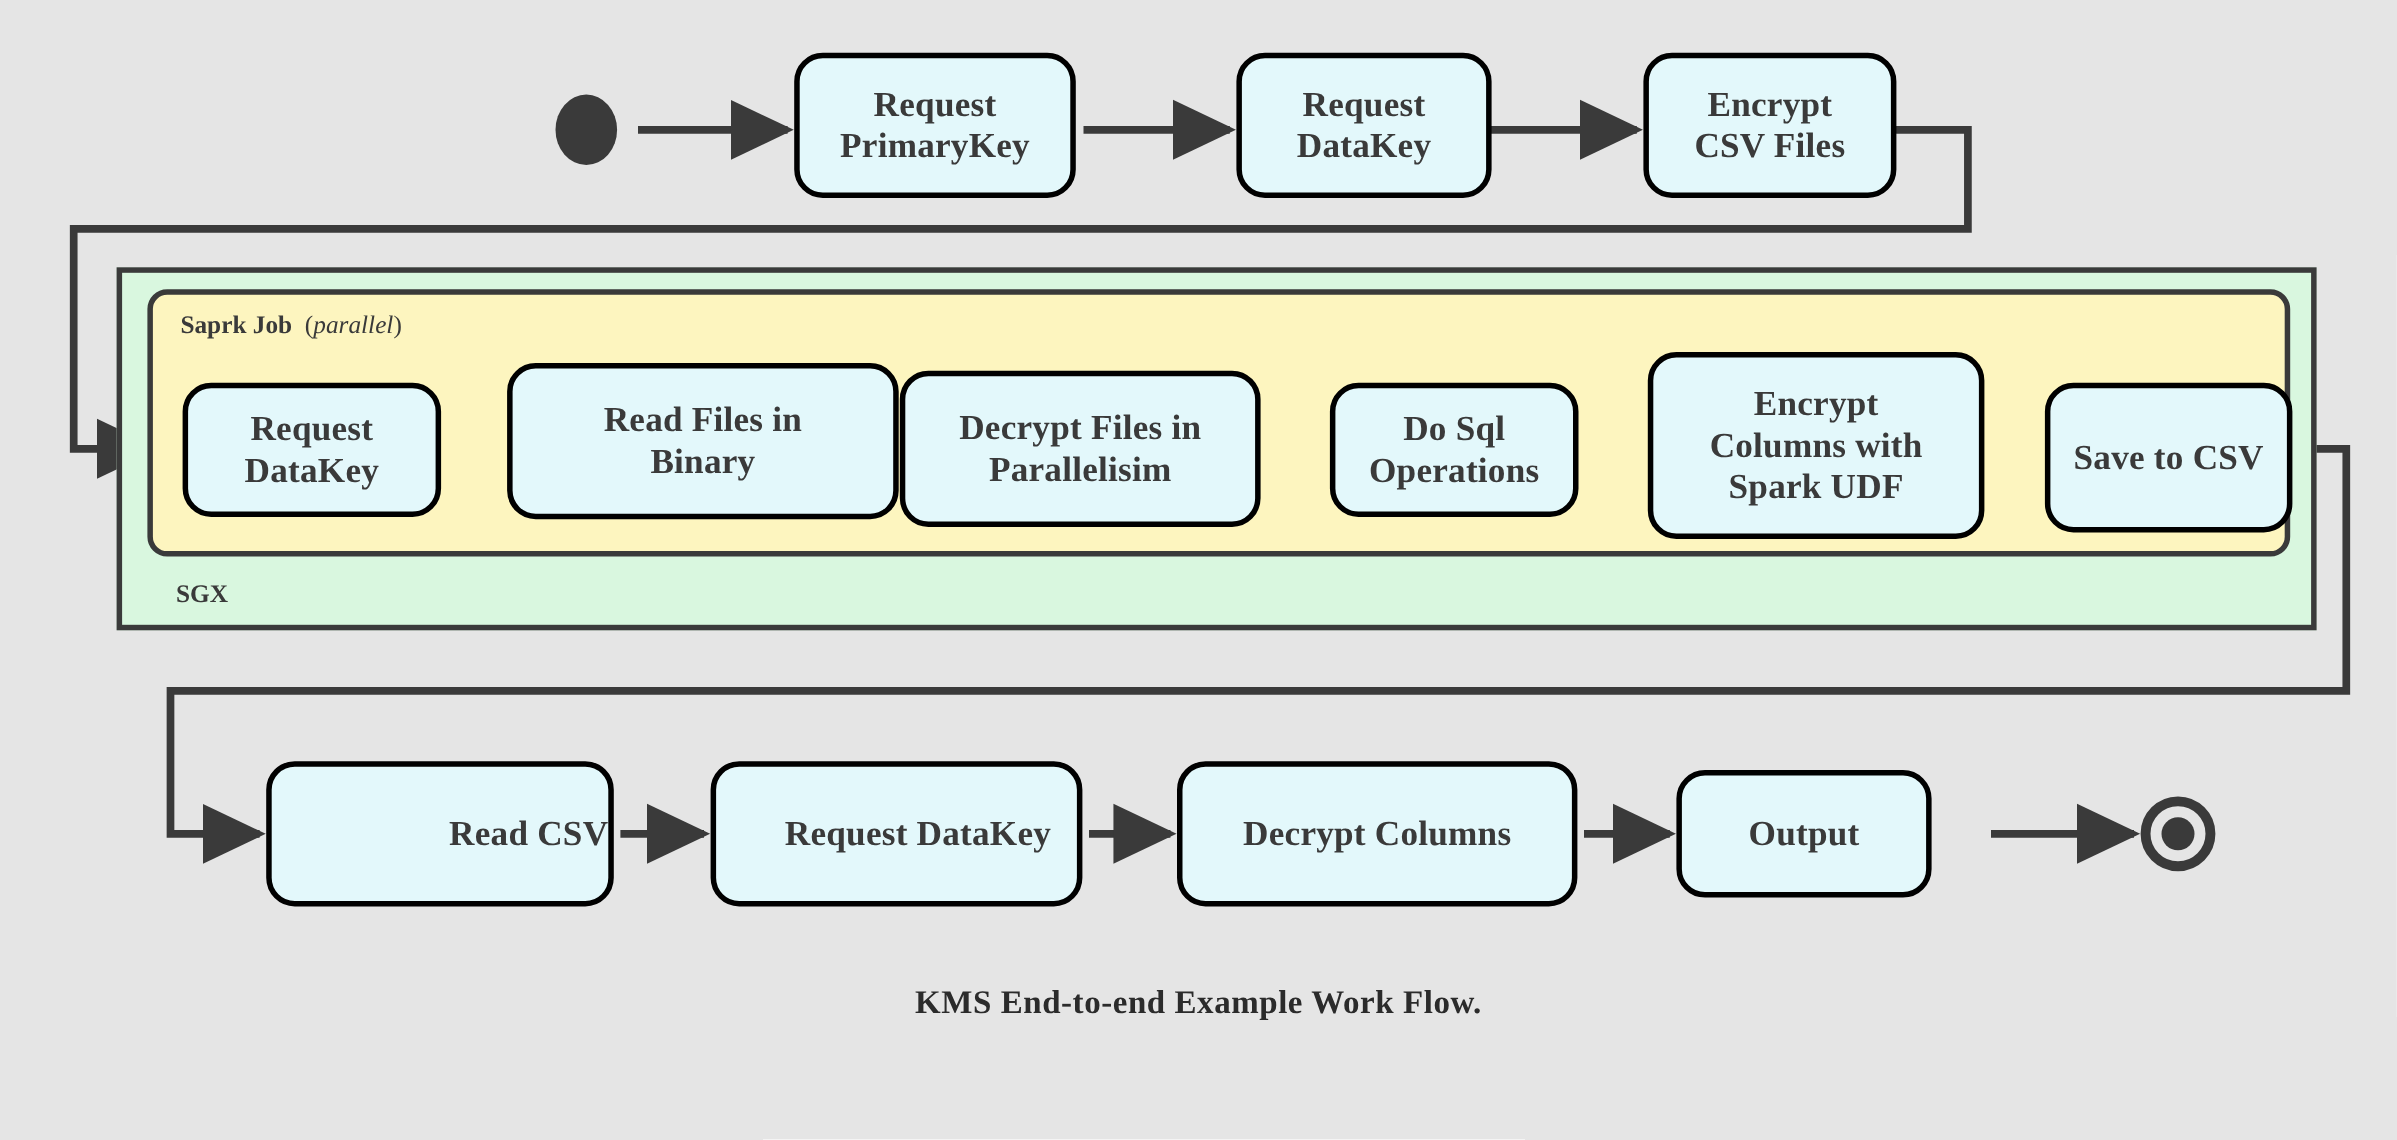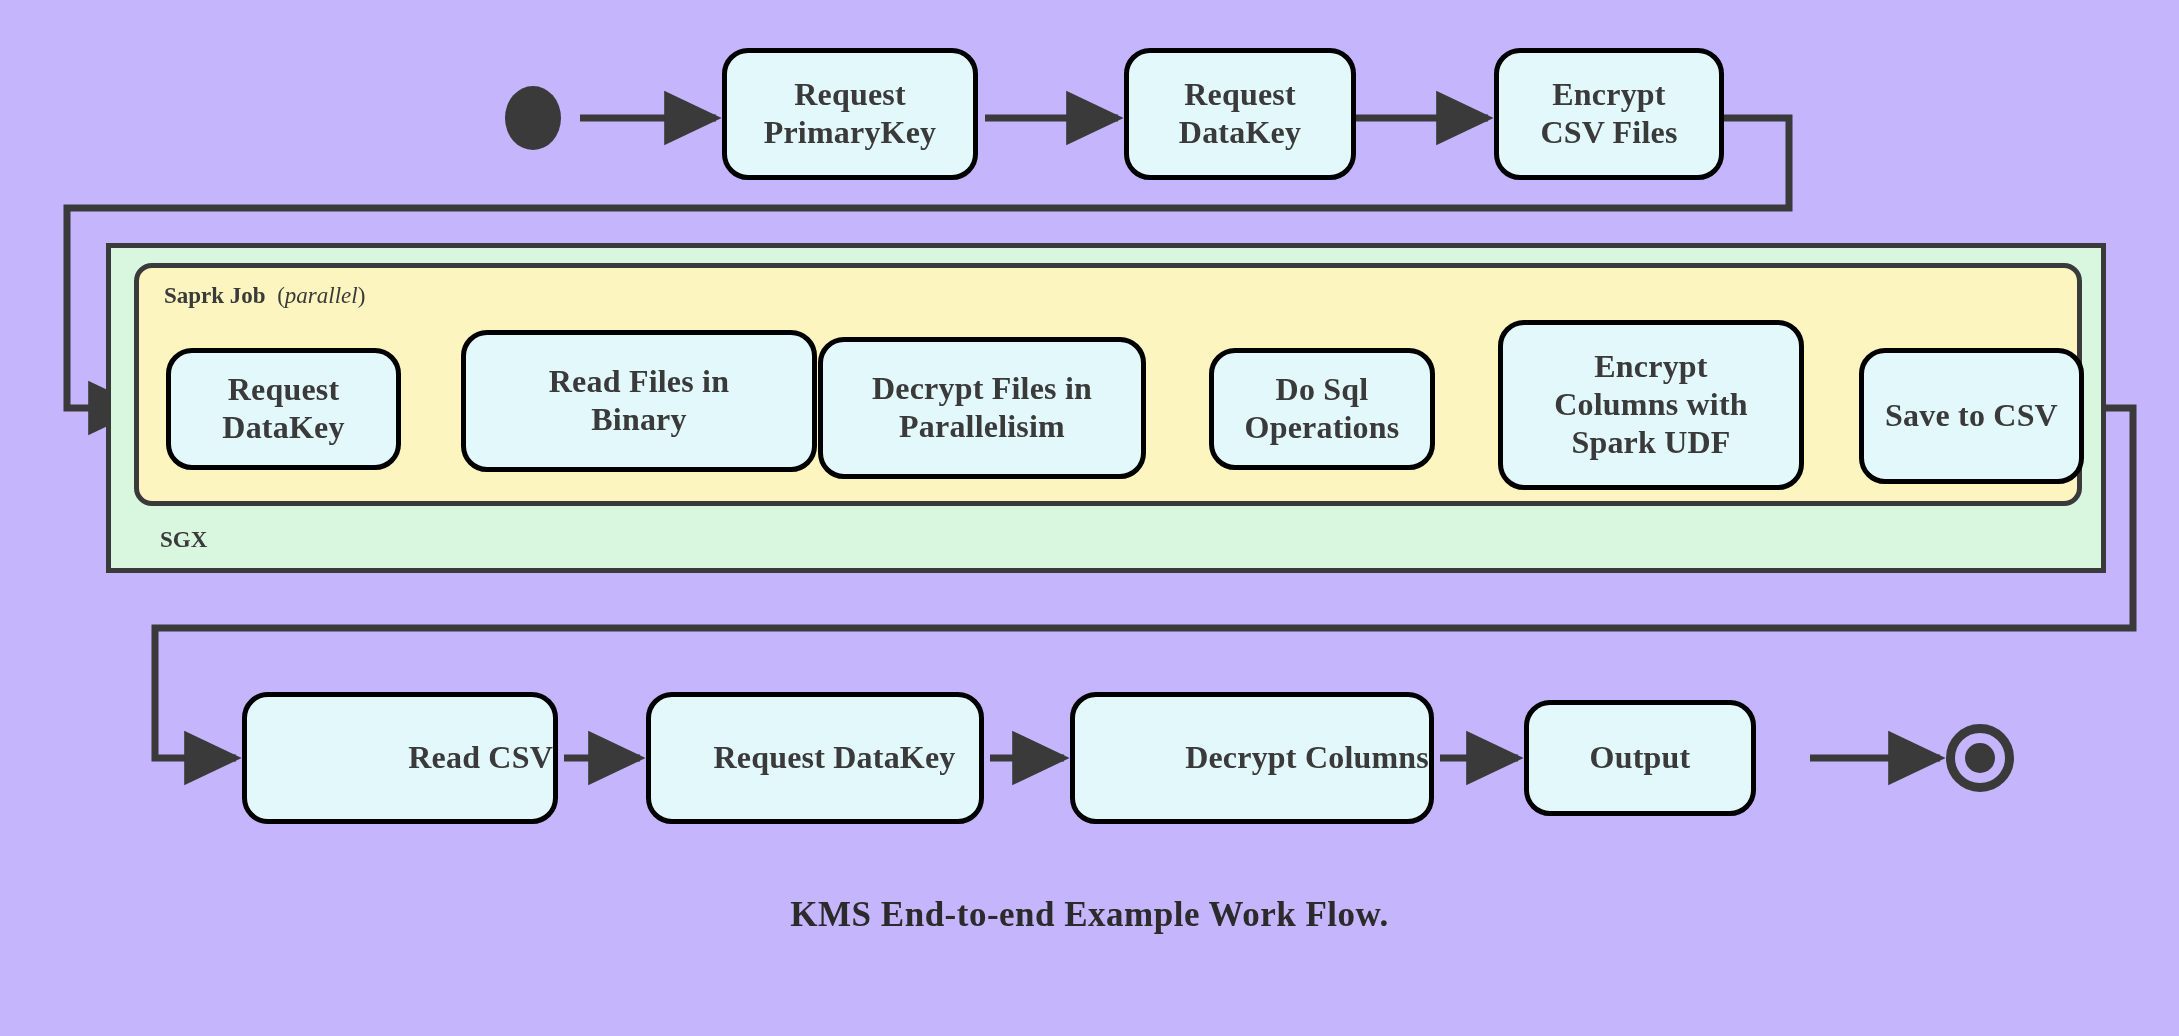--- a/index.html
+++ b/index.html
@@ -7,21 +7,21 @@
     padding: 0;
     background: #ffffff;
   }
   body {
     font-family: "Liberation Serif", "DejaVu Serif", serif;
   }
   #canvas {
     position: relative;
     width: 2179px;
     height: 1036px;
-    background: #c4b5fd;
+    background: #e5e5e5;
     overflow: hidden;
   }
   svg.layer {
     position: absolute;
     top: 0;
     left: 0;
     width: 2179px;
     height: 1036px;
   }
   .node {
@@ -71,21 +71,21 @@
     font-style: italic;
     font-weight: normal;
   }
   .caption {
     position: absolute;
     z-index: 6;
     width: 100%;
     text-align: center;
     color: #2b2b2b;
     font-weight: bold;
-    font-size: 35px;
+    font-size: 30px;
     letter-spacing: 0.5px;
   }
   .start-dot {
     position: absolute;
     width: 56px;
     height: 64px;
     border-radius: 50%;
     background: #3a3a3a;
     z-index: 6;
   }
@@ -212,21 +212,21 @@
   </div>
 
   <div class="node" style="left:242px; top:692px; width:316px; height:132px;justify-content:flex-end;">
     <div>Read CSV</div>
   </div>
 
   <div class="node" style="left:646px; top:692px; width:338px; height:132px;padding-left:39px;">
     <div>Request DataKey</div>
   </div>
 
-  <div class="node" style="left:1070px; top:692px; width:364px; height:132px;justify-content:flex-end;">
+  <div class="node" style="left:1070px; top:692px; width:364px; height:132px;">
     <div>Decrypt Columns</div>
   </div>
 
   <div class="node" style="left:1524px; top:700px; width:232px; height:116px;">
     <div>Output</div>
   </div>
 
   <div class="end-ring" style="left:1946px; top:724px;">
     <div class="end-ring-inner"></div>
   </div>

